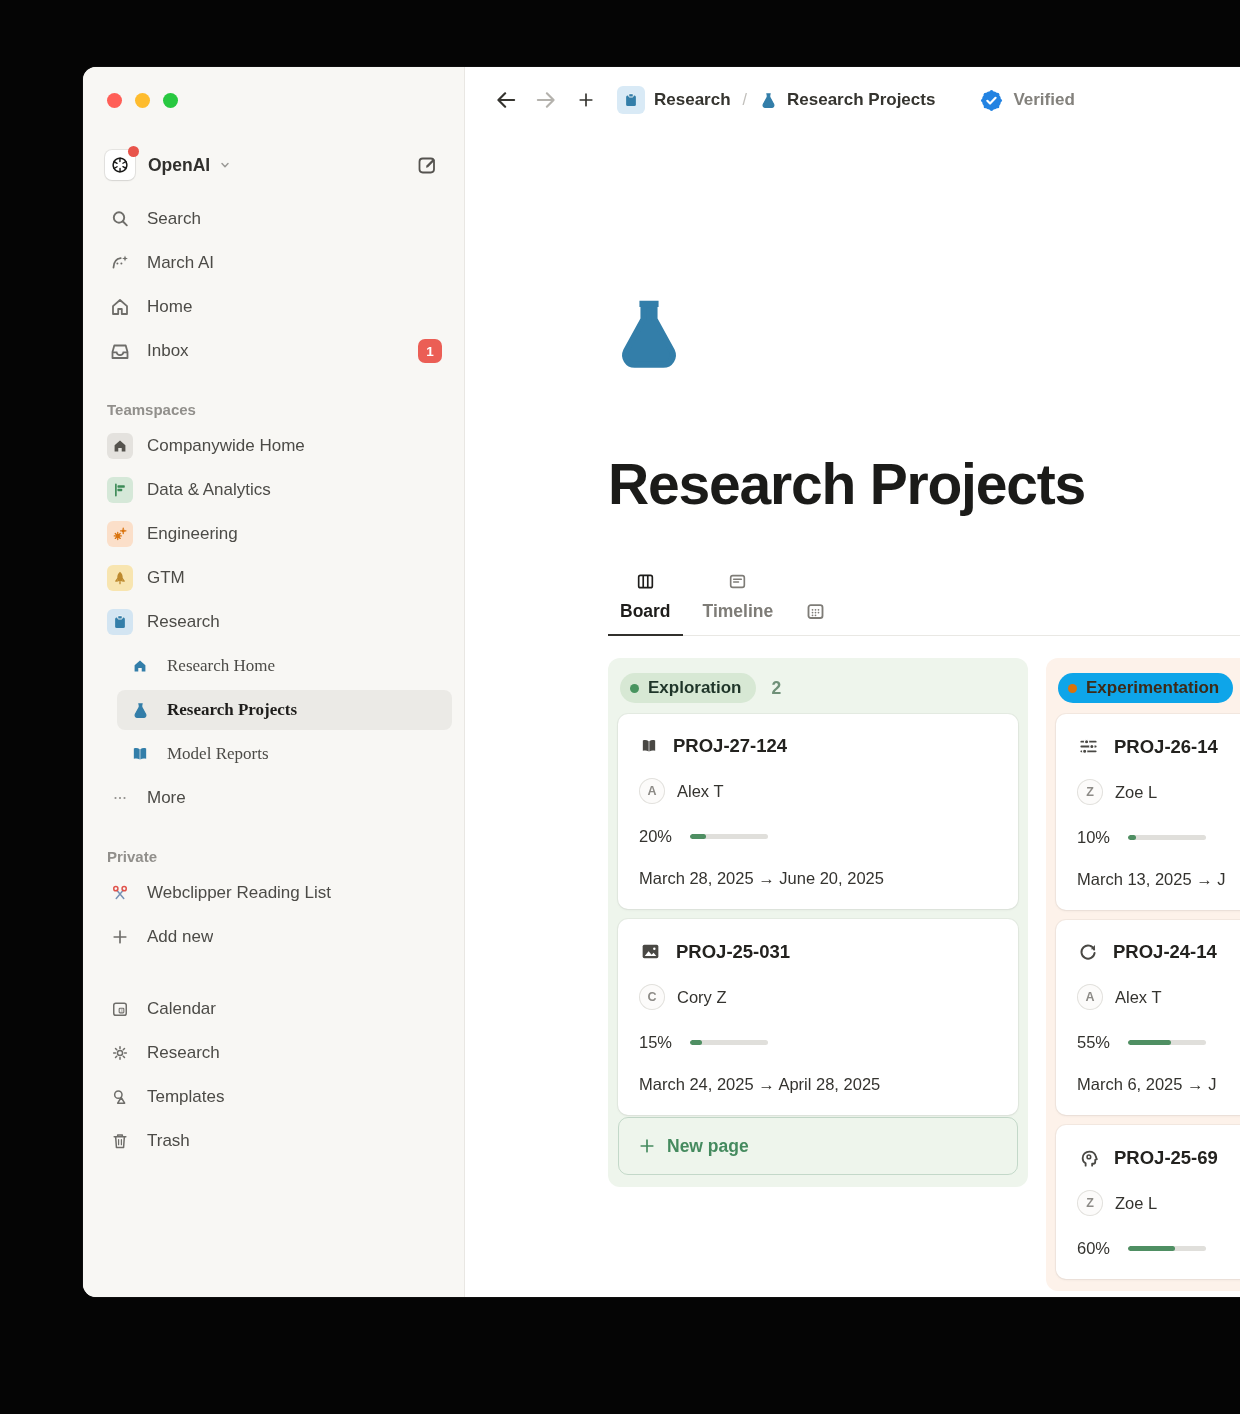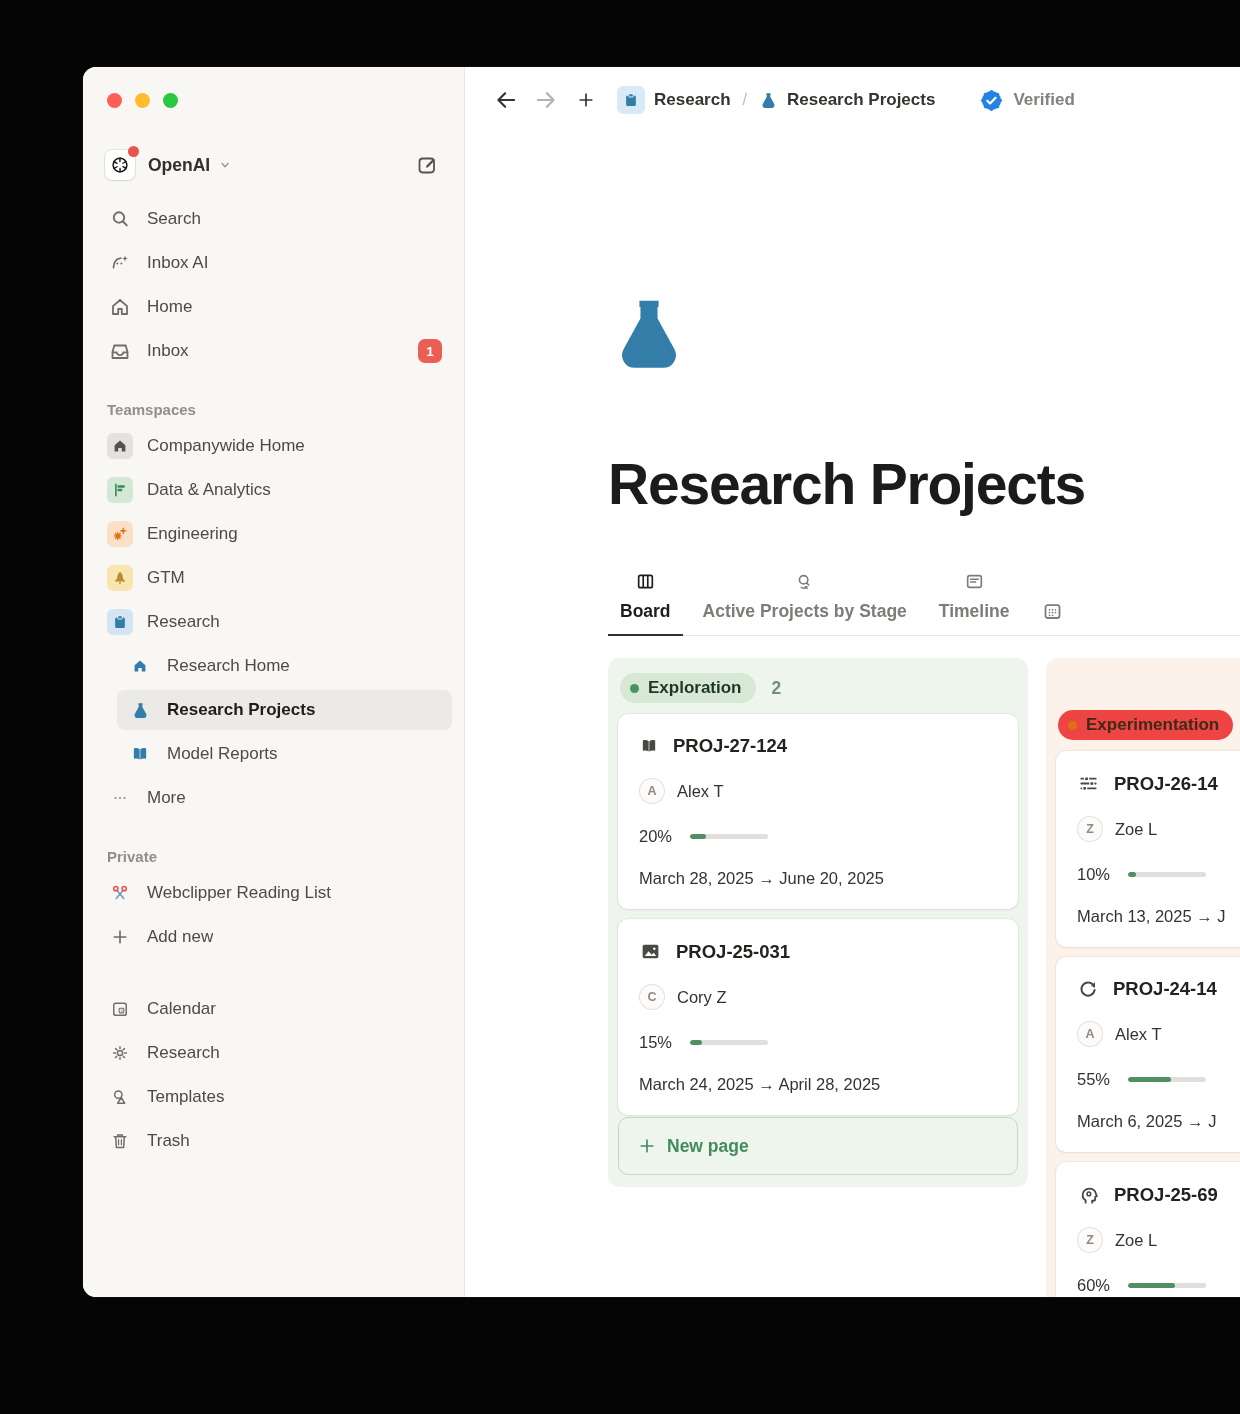--- a/index.html
+++ b/index.html
@@ -21,21 +21,21 @@
   .ws-spacer{flex:1;}
   .side-row{display:flex;align-items:center;height:40px;margin:4px 12px 4px 14px;padding:0 10px;
     border-radius:8px;color:#4c4b47;font-size:17px;font-weight:500;}
   .side-row.sel{background:#ebeae6;color:#1e1d1b;font-weight:700;}
   .side-row .sicon{width:26px;height:26px;display:flex;align-items:center;justify-content:center;
     margin-right:14px;flex:none;color:#6f6e6a;}
   .side-row .tile{border-radius:6px;}
   .side-row .slabel{white-space:nowrap;overflow:hidden;}
   .side-row .badge{margin-left:auto;background:#eb5e55;color:#fff;font-size:13.5px;font-weight:700;
     min-width:24px;height:24px;border-radius:7px;display:flex;align-items:center;justify-content:center;}
-  .indent{margin-left:34px;}
+  .indent{margin-left:34px;font-family:Liberation Serif, serif;}
   .section-label{font-size:15px;font-weight:600;color:#918f8b;margin:30px 24px 8px 24px;}
   .gap24{height:24px;}
   
   .main{flex:1;display:flex;flex-direction:column;min-width:0;background:#fff;overflow:hidden;}
   .topbar{height:66px;flex:none;display:flex;align-items:center;padding-left:24px;gap:6px;}
   .tb-ic{display:flex;align-items:center;justify-content:center;width:34px;height:34px;border-radius:6px;}
   .crumb{display:flex;align-items:center;gap:9px;margin-left:8px;}
   .crumb .chip{width:28px;height:28px;border-radius:6px;background:#d9eaf6;display:flex;align-items:center;justify-content:center;color:#337ea9;}
   .crumb .flaskic{color:#337ea9;display:flex;}
   .crumb-label{font-size:17px;font-weight:600;color:#35342f;white-space:nowrap;}
@@ -132,21 +132,21 @@
           </div>
           <div class="side-row">
             <span class="sicon">
               <svg width="24" height="24" viewBox="0 0 24 24" fill="none">
                 <path d="M5.5 16.5c.2-5.2 3-8.7 7.2-9.3" stroke="currentColor" stroke-width="1.8" stroke-linecap="round"></path>
                 <circle cx="9.4" cy="12.6" r="1" fill="currentColor"></circle>
                 <circle cx="13.4" cy="12.6" r="1" fill="currentColor"></circle>
                 <path d="M17 4.6l.8 2.1 2.1.8-2.1.8-.8 2.1-.8-2.1-2.1-.8 2.1-.8z" fill="currentColor"></path>
               </svg>
             </span>
-            <span class="slabel">Inbox AI</span>
+            <span class="slabel">March AI</span>
           </div>
           <div class="side-row">
             <span class="sicon">
               <svg width="24" height="24" viewBox="0 0 24 24" fill="none">
                 <path d="M5 11.2L12 5l7 6.2v7.8h-5.2v-5h-3.6v5H5z" stroke="currentColor" stroke-width="1.8" stroke-linejoin="round"></path>
               </svg>
             </span>
             <span class="slabel">Home</span>
           </div>
           <div class="side-row">
@@ -380,31 +380,20 @@
         <h1 class="page-title">Research Projects</h1>
         <div class="tabs" id="tabs">
             <div class="tab active">
               <span class="tic">
                 <svg width="21" height="21" viewBox="0 0 24 24" fill="none">
                   <rect x="4.2" y="5" width="15.6" height="14" rx="2" stroke="currentColor" stroke-width="1.9"></rect>
                   <path d="M9.4 5v14M14.6 5v14" stroke="currentColor" stroke-width="1.9"></path>
                 </svg>
               </span>
               <span>Board</span>
-            </div>
-            <div class="tab">
-              <span class="tic">
-                <svg width="21" height="21" viewBox="0 0 24 24" fill="none">
-                  <circle cx="11" cy="10" r="4.8" stroke="currentColor" stroke-width="1.9"></circle>
-                  <path d="M14.4 13.6l2.4 2.4" stroke="currentColor" stroke-width="1.9" stroke-linecap="round"></path>
-                  <path d="M8.2 18.6c1.8 1.4 4.4 1.3 6-.2" stroke="currentColor" stroke-width="1.7" stroke-linecap="round"></path>
-                  <path d="M14.8 20l-.3-2.2-2.1.6" stroke="currentColor" stroke-width="1.7" stroke-linecap="round" stroke-linejoin="round"></path>
-                </svg>
-              </span>
-              <span>Active Projects by Stage</span>
             </div>
             <div class="tab">
               <span class="tic">
                 <svg width="21" height="21" viewBox="0 0 24 24" fill="none">
                   <rect x="4.2" y="5.2" width="15.6" height="13.6" rx="2.4" stroke="currentColor" stroke-width="1.9"></rect>
                   <path d="M7.6 9.3h8.8M7.6 12.6h5.6" stroke="currentColor" stroke-width="1.7" stroke-linecap="round"></path>
                 </svg>
               </span>
               <span>Timeline</span>
             </div>
@@ -485,21 +474,21 @@
                 <span>
                   <svg width="20" height="20" viewBox="0 0 24 24" fill="none">
                     <path d="M12 5v14M5 12h14" stroke="currentColor" stroke-width="2" stroke-linecap="round"></path>
                   </svg>
                 </span>
                 <span>New page</span>
               </div>
             </div>
             <div class="col" style="background: rgb(253, 242, 234);">
               <div class="col-head">
-                <span class="pill" style="background: #ef4444; color: rgb(61, 42, 23); margin-top: 37px;">
+                <span class="pill" style="background: #0ea5e9; color: rgb(61, 42, 23);">
                   <span class="dot" style="background: rgb(217, 115, 13);"></span>
                   <span>Experimentation</span>
                 </span>
               </div>
               <div class="cards">
                 <div class="card">
                   <div class="card-title">
                     <span class="cic">
                       <svg width="23" height="23" viewBox="0 0 24 24" fill="none">
                         <g stroke="currentColor" stroke-width="1.9" stroke-linecap="round">

